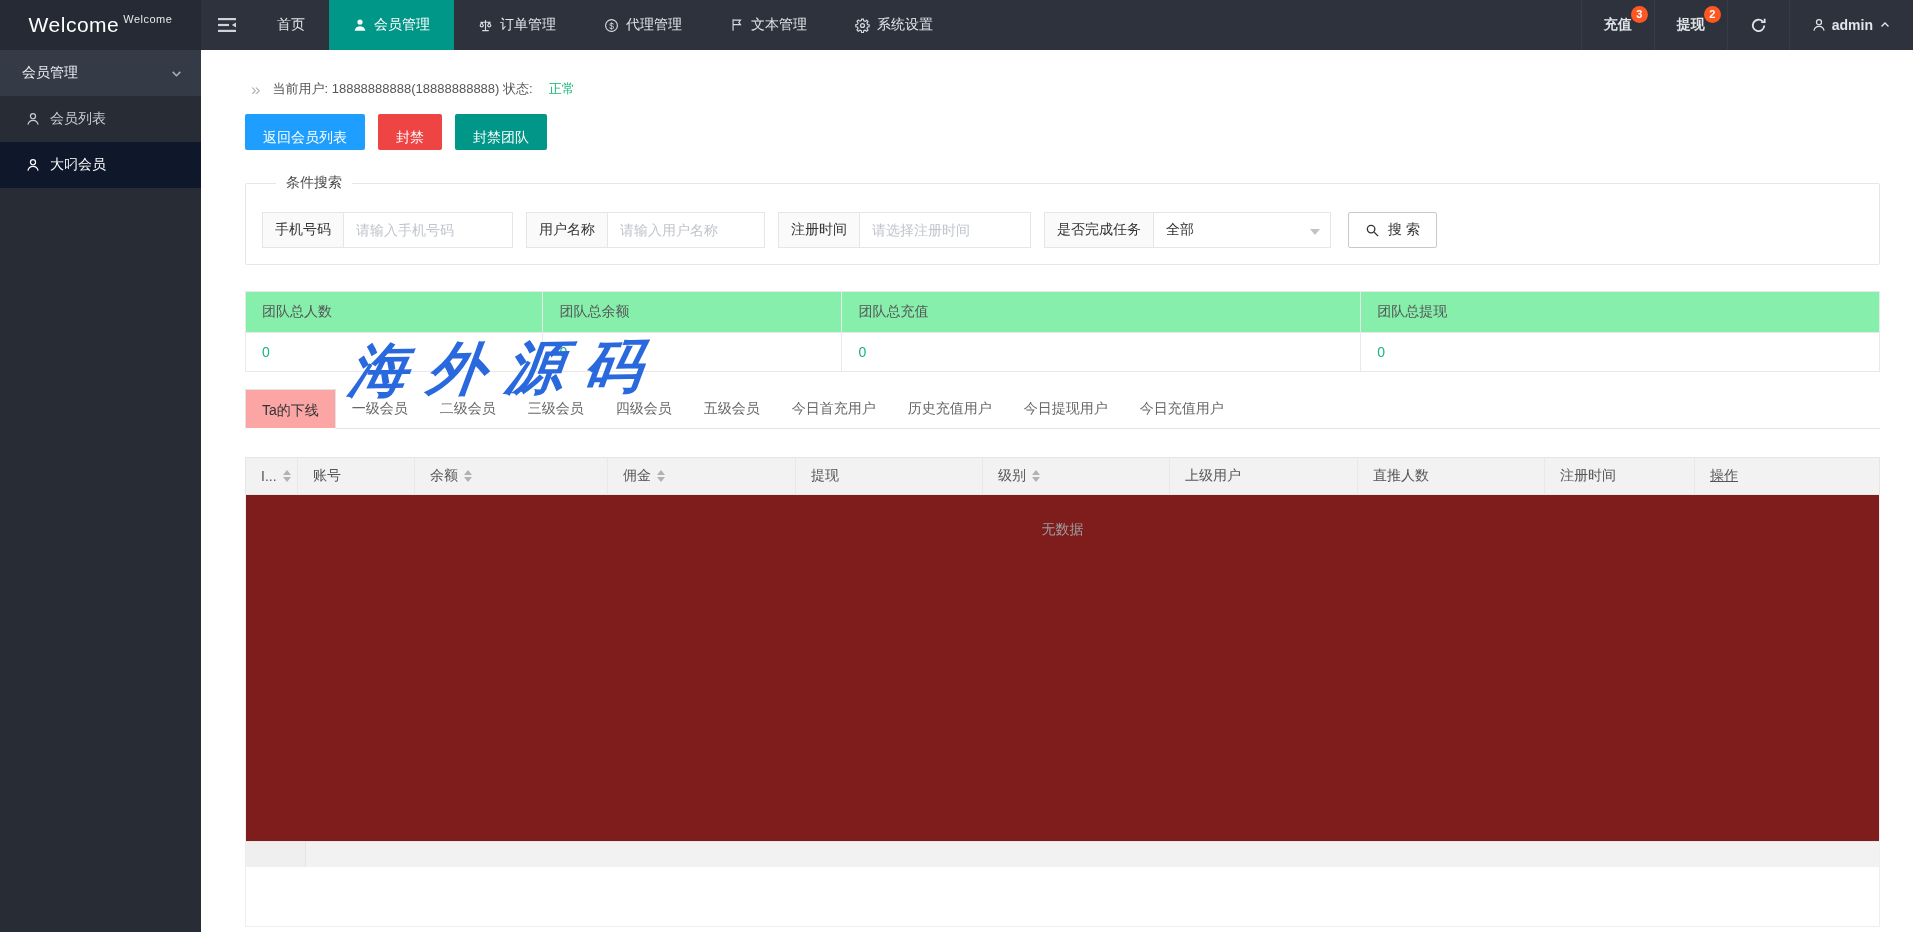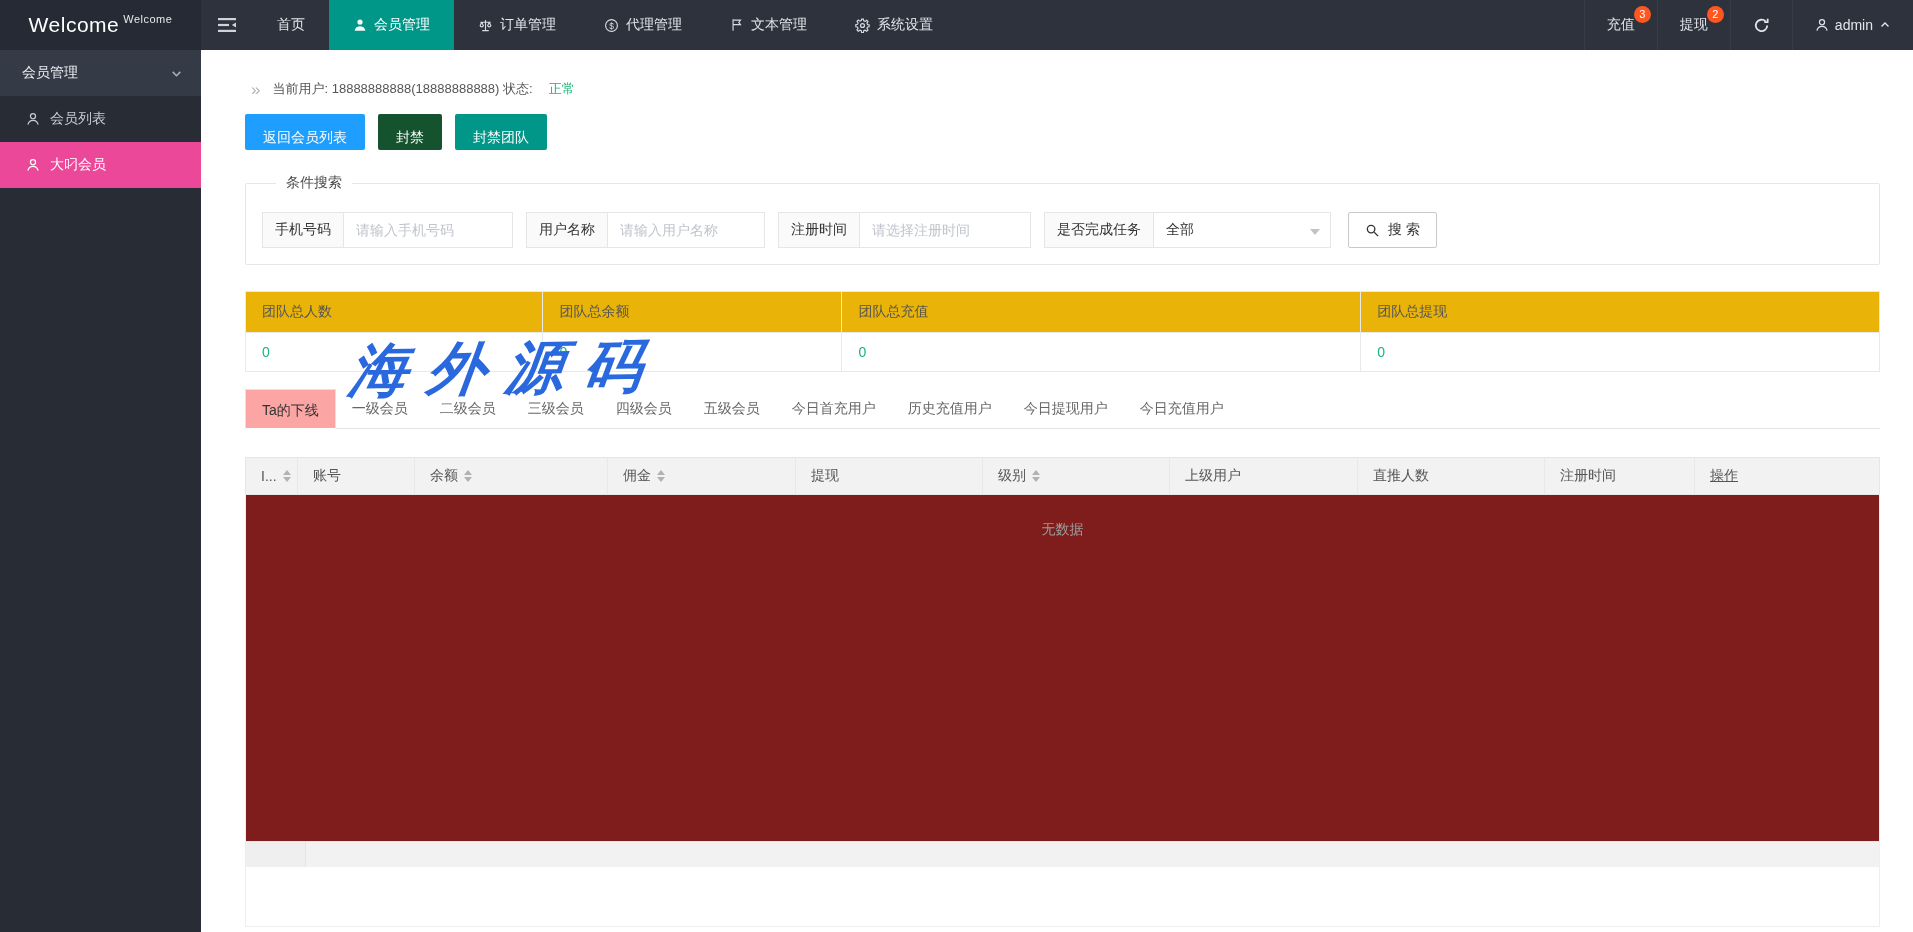--- a/index.html
+++ b/index.html
@@ -15,49 +15,49 @@
   .nav-toggle { width:52px; display:flex; align-items:center; justify-content:center;
     color:#cfd3da; cursor:pointer; }
   .nav-items { display:flex; align-items:stretch; }
   .nav-item { display:flex; align-items:center; gap:7px; padding:0 24px;
     color:#e2e5ea; font-size:14px; cursor:pointer; }
   .nav-item.active { background:#009688; color:#fff; }
   .nav-item svg { opacity:.95; }
   .nav-right { margin-left:auto; display:flex; align-items:stretch; }
   .nav-right .r-item { position:relative; display:flex; align-items:center; gap:6px;
     padding:12px 22px; color:#e2e5ea; font-size:14px; cursor:pointer;
-    border-left:1px solid rgba(255,255,255,.05); }
+    border-left:1px solid rgba(255,255,255,.05);font-weight:bold; }
   .badge { position:absolute; top:6px; right:6px; min-width:17px; height:17px;
     padding:0 4px; background:#ff5722; color:#fff; font-size:11px; line-height:17px;
     text-align:center; border-radius:9px; }
 
   
   .sidebar { position:absolute; top:50px; left:0; width:201px; height:882px;
     background:#272c35; z-index:10; }
   .side-group { height:46px; background:#343a46; color:#eceef1; font-size:14px;
     display:flex; align-items:center; padding:0 18px 0 22px; cursor:pointer; }
   .side-group .chev { margin-left:auto; color:#aab0ba; display:flex; }
   .side-item { height:46px; display:flex; align-items:center; gap:10px;
     padding-left:26px; color:#c8ccd3; font-size:14px; cursor:pointer; }
-  .side-item.active { background:#ec4899; color:#fff;gap:10px; }
+  .side-item.active { background:#0f172a; color:#fff;gap:10px; }
 
   
   .main { position:absolute; top:50px; left:201px; width:1712px; height:882px;
     padding:30px 33px 0 44px; background:#fff; }
 
   .breadcrumb { display:flex; align-items:center; gap:12px; font-size:13px;
     color:#555; margin-left:6px; }
   .crumb-arrows { color:#b5b5b5; font-size:17px; line-height:1; }
   .status-ok { color:#16b777; margin-left:4px; }
 
   .btn-row { margin-top:16px; display:flex; gap:13px; }
   .btn { height:36px; padding:15px 18px; border:none; border-radius:2px; color:#fff;
     font-size:14px; cursor:pointer; font-family:Liberation Serif, serif; }
   .btn-blue { background:#1e9fff; }
-  .btn-orange { background:#14532d; }
+  .btn-orange { background:#ef4444; }
   .btn-teal { background:#009688; }
 
   fieldset.search-box { margin-top:24px; border:1px solid #e6e6e6; border-radius:2px;
     padding:20px 16px 16px; }
   fieldset.search-box legend { margin-left:14px; padding:0 10px; font-size:14px; color:#4a4a4a; }
   .form-row { display:flex; align-items:center; gap:13px; }
   .fgroup { display:flex; align-items:stretch; height:36px; }
   .fgroup .addon { display:flex; align-items:center; padding:0 12px; font-size:14px;
     color:#333; background:#fafafa; border:1px solid #e6e6e6; border-right:none;
     white-space:nowrap; }
@@ -72,21 +72,21 @@
     border-left:5px solid transparent; border-right:5px solid transparent;
     border-top:6px solid #c2c2c2; }
   .btn-search { height:36px; margin-left:4px; padding:0 16px; background:#fff;
     border:1px solid #c9c9c9; border-radius:2px; font-size:14px; color:#333;
     display:flex; align-items:center; gap:8px; cursor:pointer; font-family:inherit; }
 
   
   .stats { margin-top:26px; width:100%; border-collapse:collapse; }
   .stats th, .stats td { border:1px solid #e9e9e9; text-align:left;
     padding:11px 16px; font-size:14px; font-weight:normal; }
-  .stats th { background:#eab308; color:#555; }
+  .stats th { background:#86efac; color:#555; }
   .stats td { color:#16b777; }
   .stats .c1 { width:18.2%; } .stats .c2 { width:18.3%; }
 
   
   .tabs { margin-top:16px; display:flex; align-items:flex-end;
     border-bottom:1px solid #e2e2e2; height:41px; }
   .tab { padding:0 16px; height:40px; line-height:40px; font-size:14px; color:#666;
     cursor:pointer; white-space:nowrap; }
   .tab.active { background:#fca5a5; border:1px solid #e2e2e2; border-bottom:1px solid #fff;
     color:#333; margin-bottom:-1px; }

